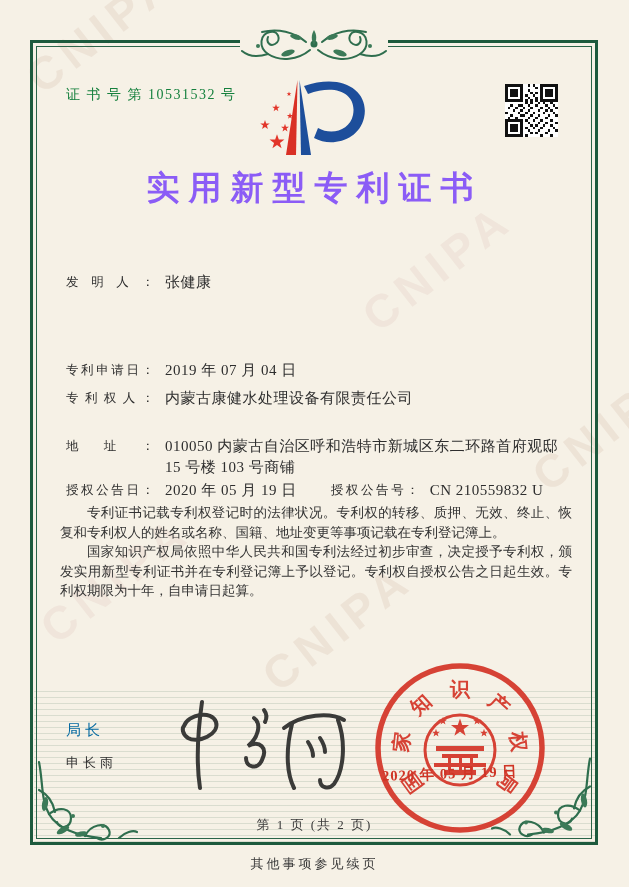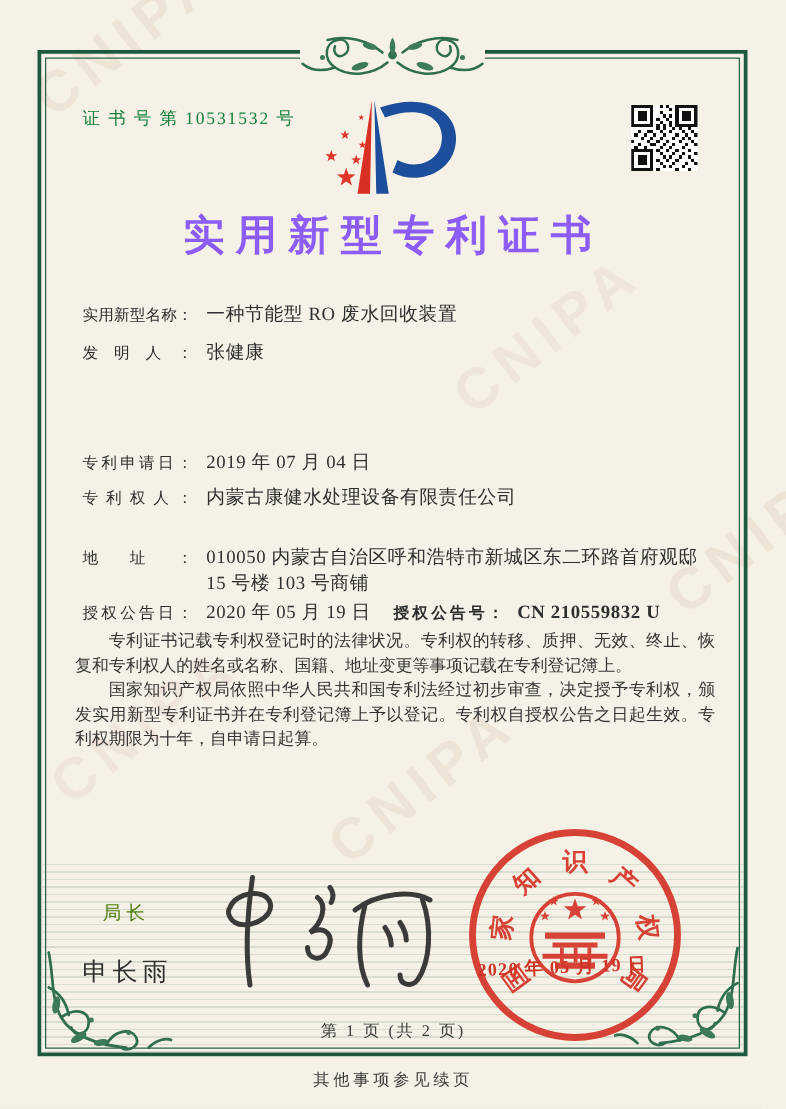--- a/index.html
+++ b/index.html
@@ -36,30 +36,30 @@
   .title{position:absolute;left:0;top:166px;width:100%;text-align:center;
     font-size:33px;font-weight:bold;letter-spacing:9px;color:#8b5cf6;z-index:3;}
   
   .row{position:absolute;left:66px;display:flex;align-items:flex-start;z-index:3;}
   .r1{top:242px}.r2{top:272px}.r3{top:322px}.r4{top:360px}
   .r5{top:388px}.r6{top:436px}.r7{top:480px}
   .flabel{flex:0 0 88px;font-size:12.5px;color:#2e2e2e;
     text-align:justify;text-align-last:justify;margin-right:11px;padding-top:2px;}
   .fvalue{font-size:15px;color:#2e2e2e;letter-spacing:0.5px;line-height:21px;}
   .r6 .fvalue{width:400px;}
-  .grp2{display:flex;margin-left:18px;font-weight:bold;}
+  .grp2{display:flex;margin-left:34px;}
   
   .bodytext{position:absolute;left:60px;top:503px;width:512px;z-index:3;
     font-size:13.5px;line-height:19.5px;color:#343434;text-align:justify;}
   .bodytext p{margin:0;text-indent:2em;}
   
   .sig-title{position:absolute;left:66px;top:721px;font-size:15px;letter-spacing:4px;
-    color:#4d7c0f;z-index:3;margin-left:16px;}
-  .sig-name{position:absolute;left:66px;top:754px;font-size:20px;letter-spacing:4px;
-    color:#2e2e2e;z-index:3;margin-top:10px;}
+    color:#0369a1;z-index:3;}
+  .sig-name{position:absolute;left:66px;top:754px;font-size:13px;letter-spacing:4px;
+    color:#2e2e2e;z-index:3;}
   .sig-hand{position:absolute;left:168px;top:690px;width:190px;height:110px;z-index:3;}
   
   .seal{position:absolute;left:372px;top:660px;width:176px;height:176px;z-index:3;opacity:0.94;}
   .seal-date{position:absolute;left:382px;top:764px;width:160px;z-index:4;
     font-size:14.5px;font-weight:bold;color:#cf3526;letter-spacing:1px;
     transform:rotate(-2deg);}
   
   .page-info{position:absolute;left:0;top:816px;width:100%;text-align:center;
     font-size:13px;color:#3a3a3a;letter-spacing:2px;z-index:3;}
   .cont-note{position:absolute;left:0;top:855px;width:100%;text-align:center;
@@ -241,24 +241,20 @@
         <rect x="12" y="19" width="1" height="1"></rect>
         <rect x="16" y="19" width="1" height="1"></rect>
       <rect x="8" y="20" width="1" height="1"></rect>
         <rect x="14" y="20" width="1" height="1"></rect>
         <rect x="18" y="20" width="1" height="1"></rect>
     </g>
   </svg>
 
   <div class="title">实用新型专利证书</div>
 
-  <div class="row r1">
-    <span class="flabel">实用新型名称：</span>
-    <span class="fvalue">一种节能型 RO 废水回收装置</span>
-  </div>
   <div class="row r2">
     <span class="flabel">发明人：</span>
     <span class="fvalue">张健康</span>
   </div>
   <div class="row r4">
     <span class="flabel">专利申请日：</span>
     <span class="fvalue">2019 年 07 月 04 日</span>
   </div>
   <div class="row r5">
     <span class="flabel">专利权人：</span>

